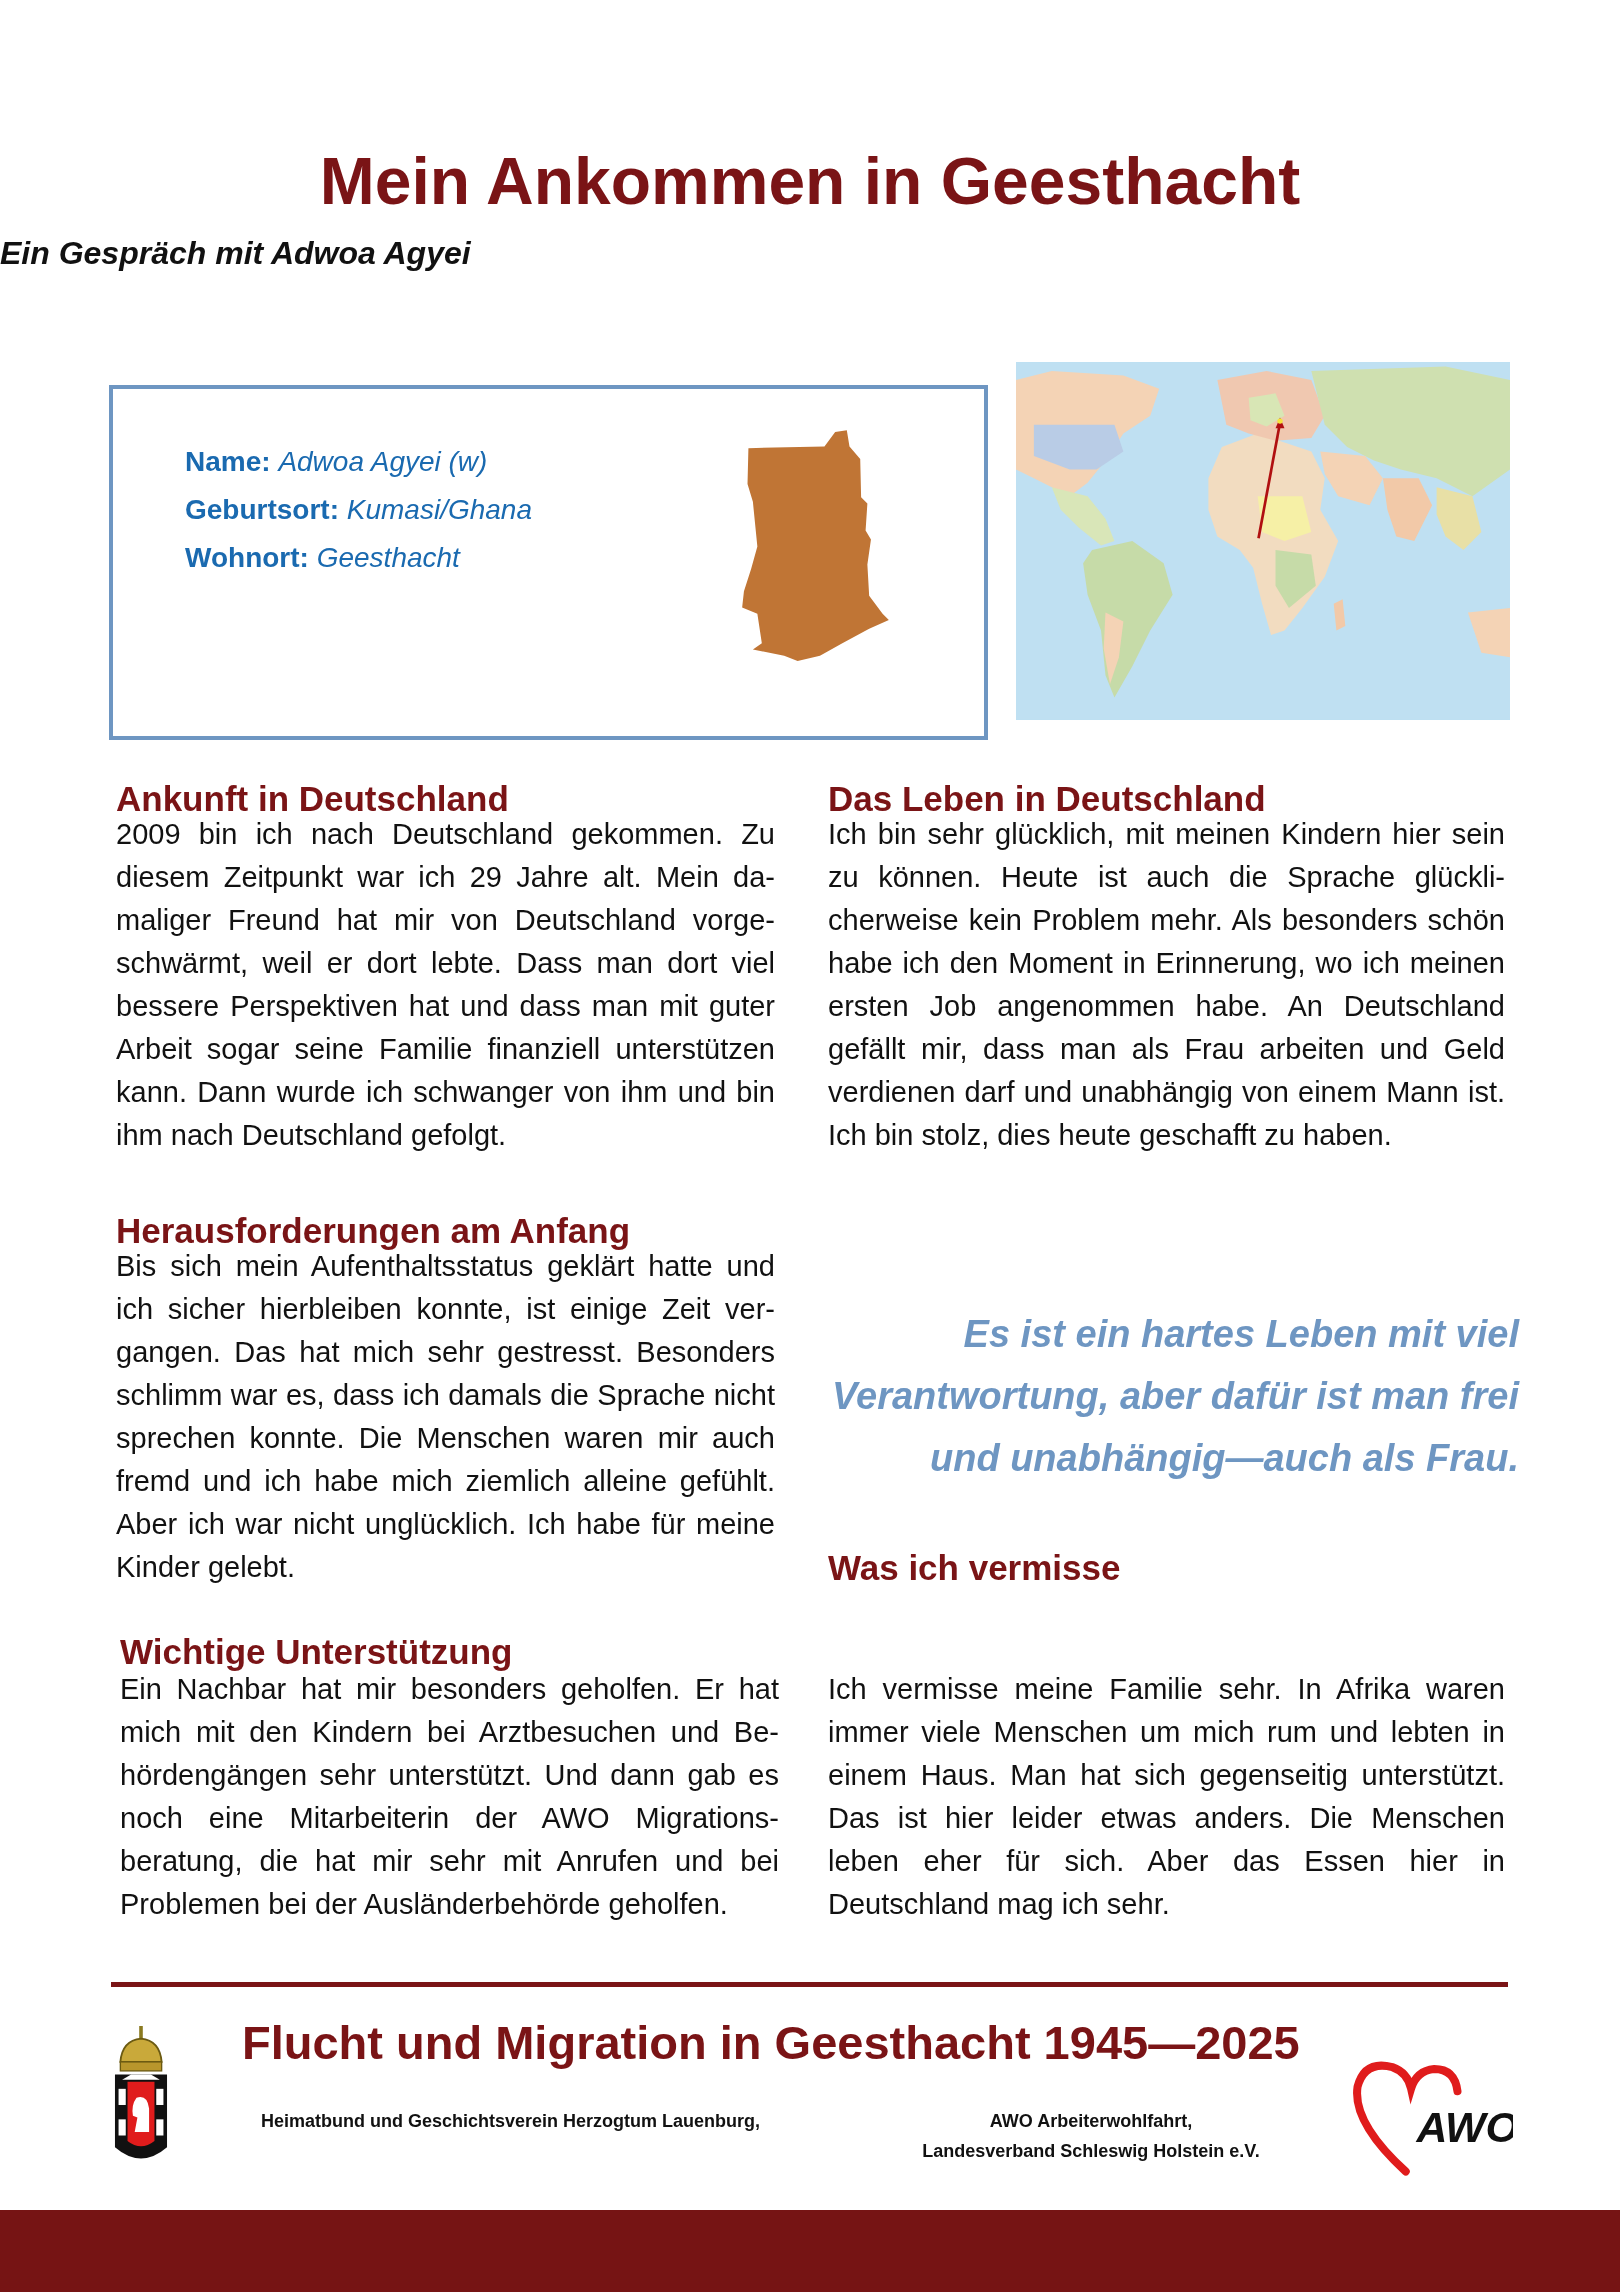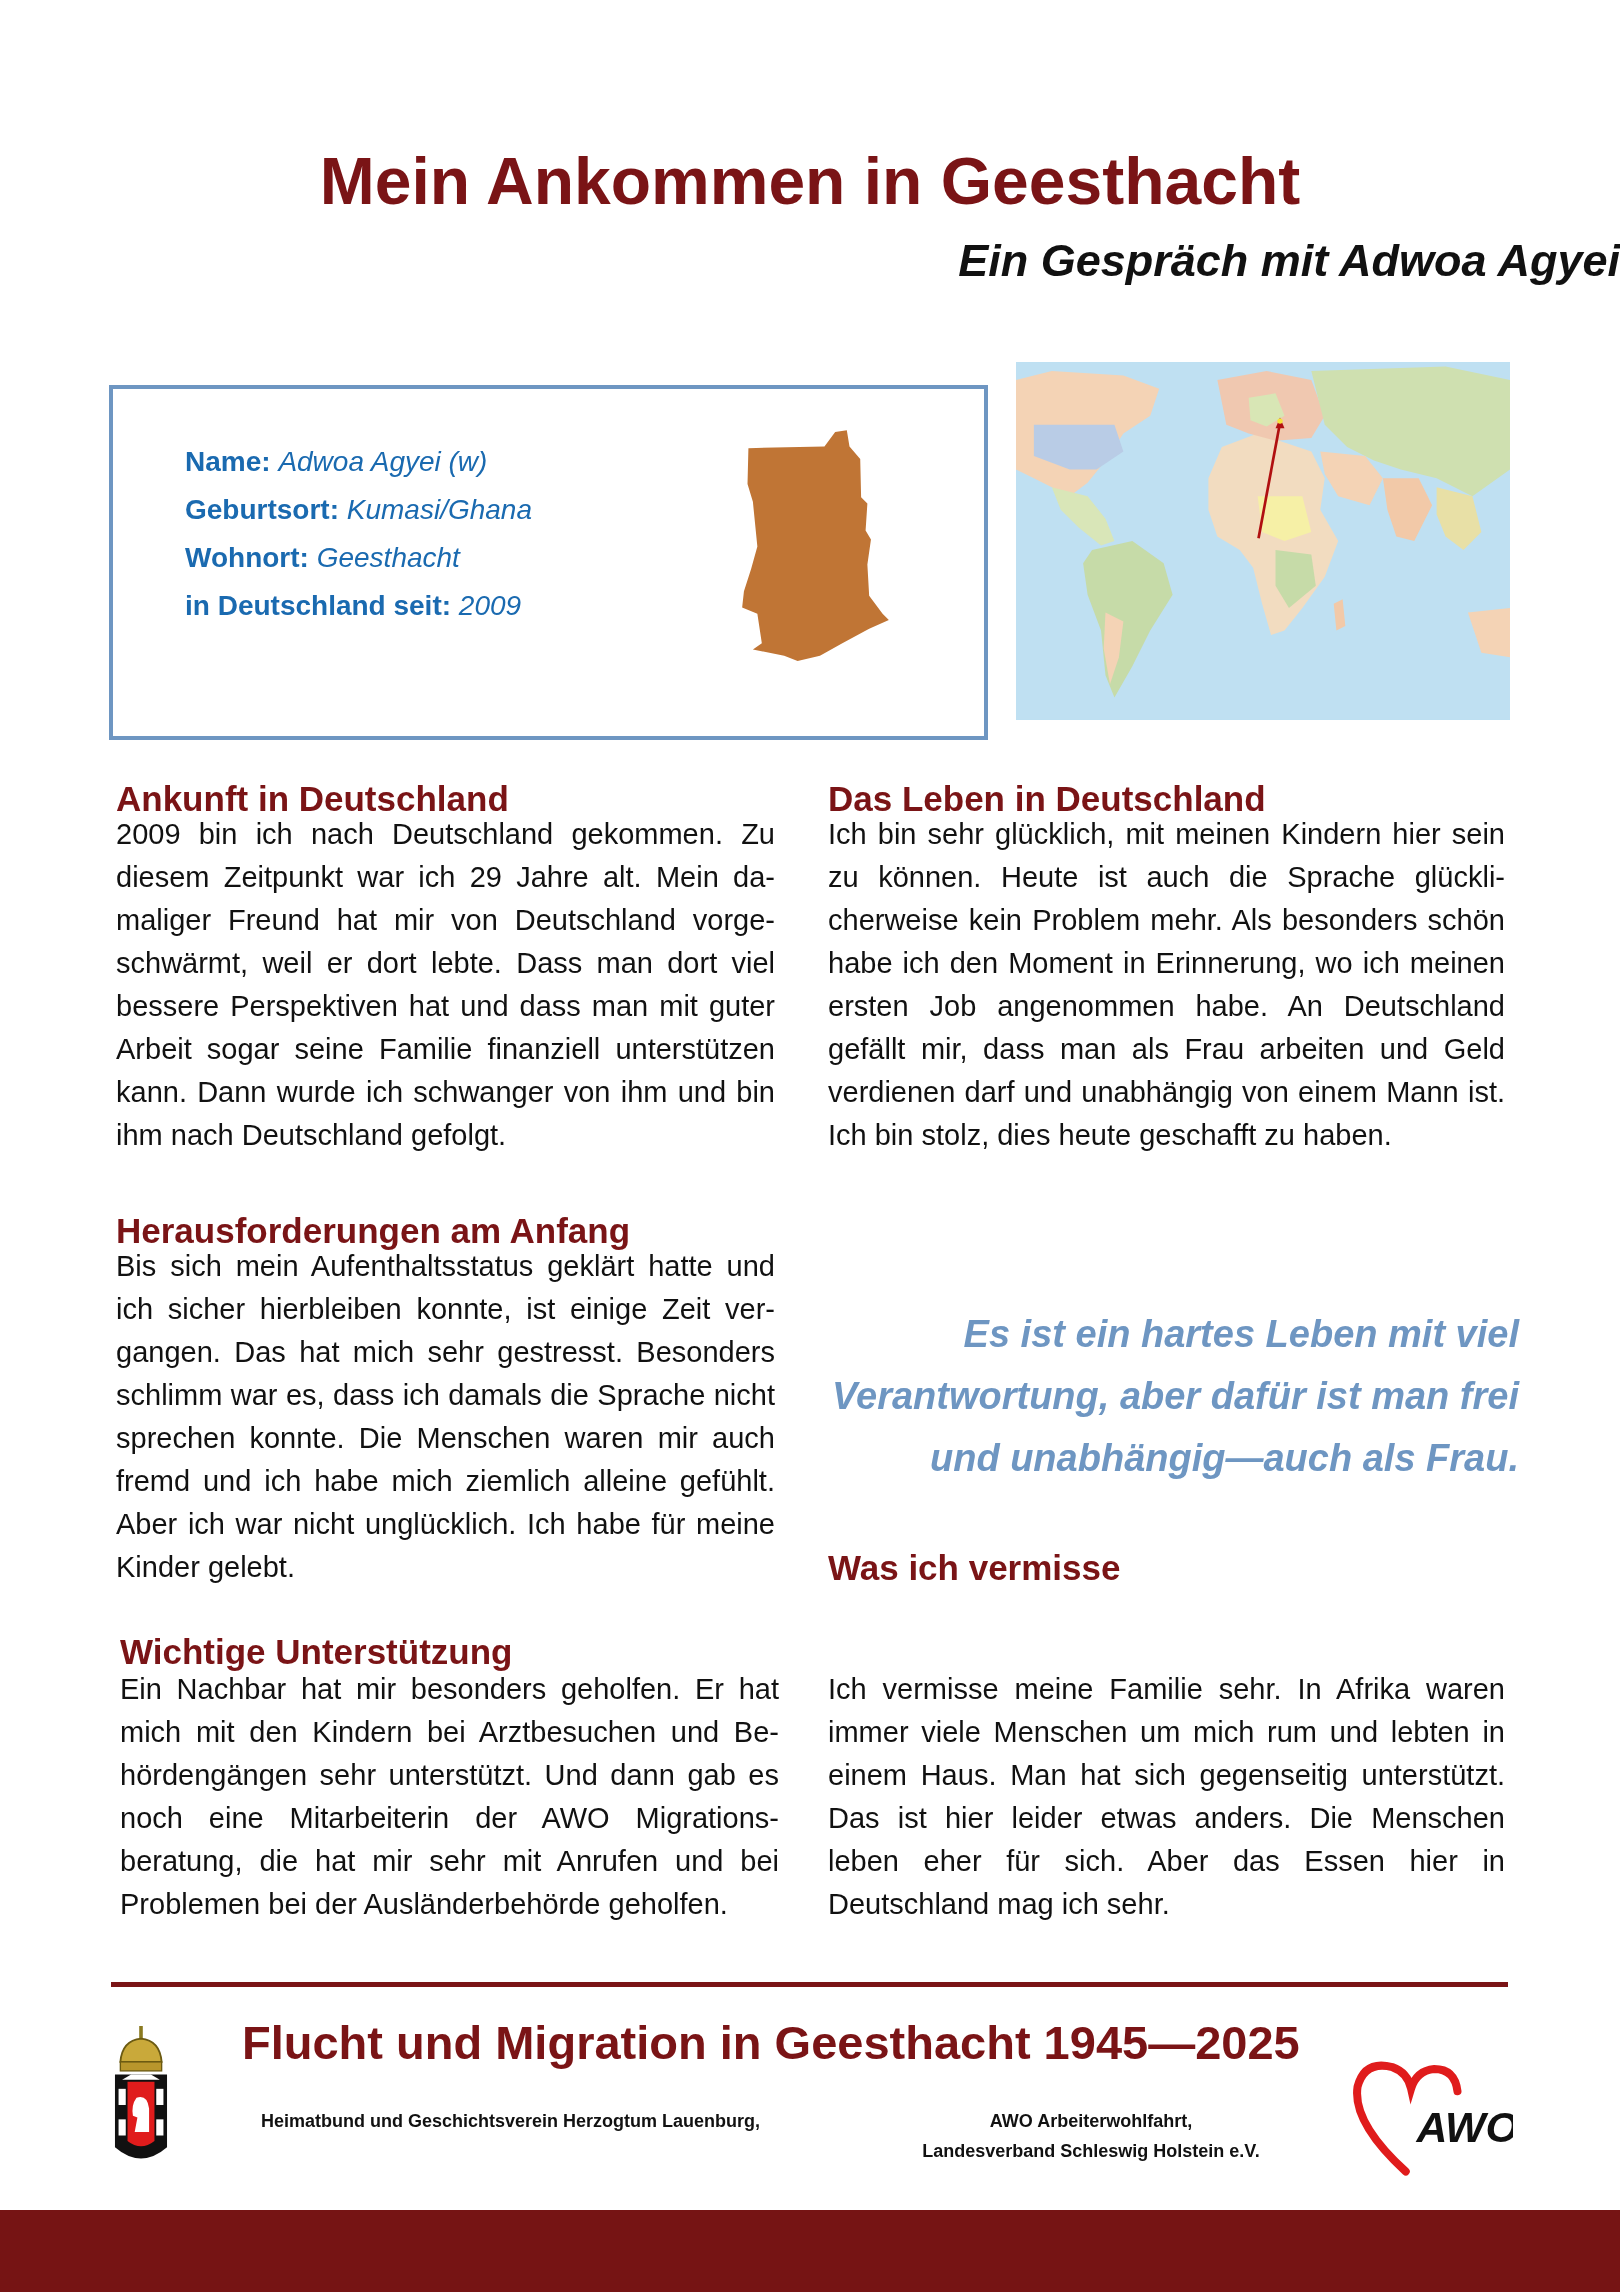--- a/index.html
+++ b/index.html
@@ -6,22 +6,22 @@
   body {
     width: 1620px; height: 2293px; position: relative; background: #ffffff;
     font-family: "Liberation Sans", "DejaVu Sans", sans-serif; color: #111;
     overflow: hidden;
   }
   .title {
     position: absolute; left: 0; top: 99px; width: 1620px; text-align: center;
     font-size: 66px; font-weight: bold; color: #7a1416; letter-spacing: 0px;
   }
   .subtitle {
-    position: absolute; left: 0; top: 235px; width: 1620px; text-align: right;
-    font-size: 45px; font-weight: bold; font-style: italic; color: #111;
+    position: absolute; left: 0; top: 235px; width: 1620px; text-align: left;
+    font-size: 32px; font-weight: bold; font-style: italic; color: #111;
   }
   .info-box {
     position: absolute; left: 109px; top: 363px; width: 879px; height: 355px;
     border: 4.5px solid #6e96c2; box-sizing: border-box; background: #fff; margin-top: 22px;
   }
   .info-list { position: absolute; left: 72px; top: 49px; }
   .info-row { font-size: 28px; line-height: 48px; color: #1a6ab0; white-space: nowrap; }
   .info-row .k { font-weight: bold; }
   .info-row .v { font-style: italic; }
   .ghana { position: absolute; left: 622px; top: 32px; width: 161px; height: 269px; }
@@ -69,24 +69,20 @@
       <span class="k">Name:</span>
       <span class="v">Adwoa Agyei (w)</span>
     </div>
     <div class="info-row">
       <span class="k">Geburtsort:</span>
       <span class="v">Kumasi/Ghana</span>
     </div>
     <div class="info-row">
       <span class="k">Wohnort:</span>
       <span class="v">Geesthacht</span>
-    </div>
-    <div class="info-row">
-      <span class="k">in Deutschland seit:</span>
-      <span class="v">2009</span>
     </div>
   </div>
   <svg class="ghana" viewBox="0 0 180 300">
     <path fill="#c07535" d="M15 30 L100 28 L112 12 L125 10 L128 28 L140 42 L141 85 L148 92 L146 122 L152 132 L148 160 L150 195 L165 215 L172 222 L150 232 L120 248 L95 262 L70 268 L55 262 L20 255 L30 248 L25 215 L8 208 L10 190 L18 165 L25 140 L20 90 L14 70 Z"></path>
   </svg>
 </div>
 
 <div class="worldmap">
   <svg width="494" height="358" viewBox="0 0 552 400">
     <rect width="552" height="400" fill="#bfe0f2"></rect>

